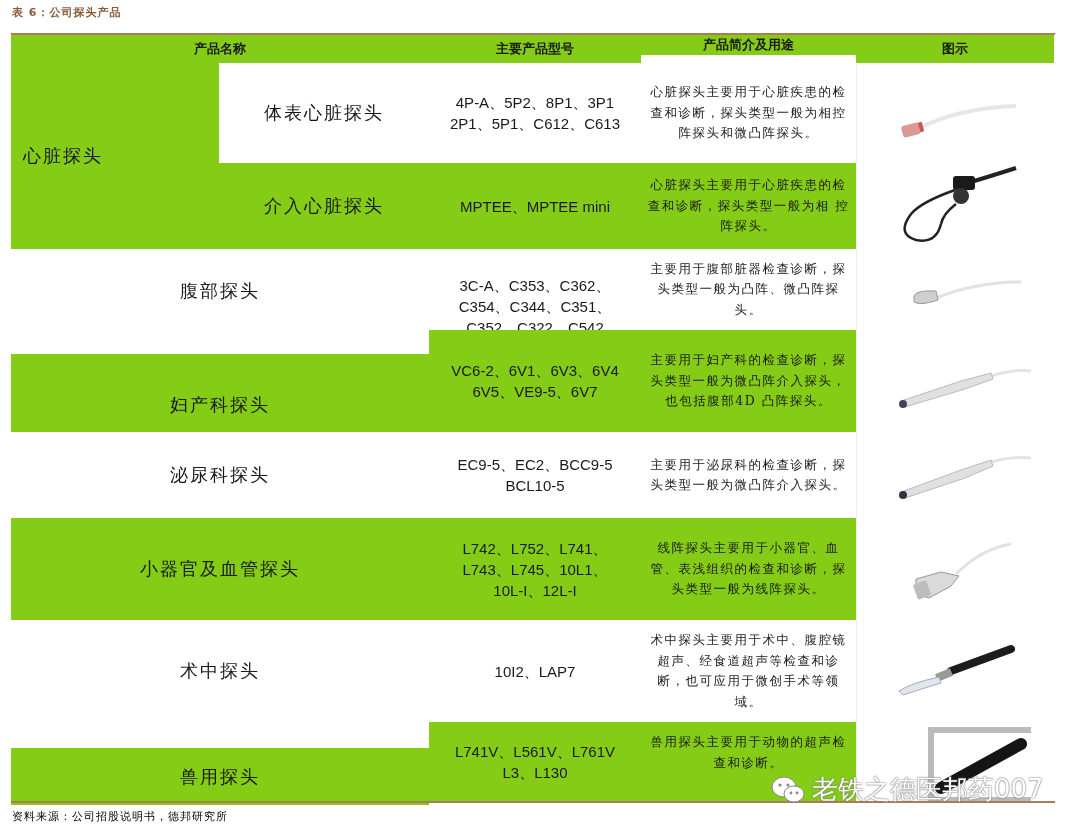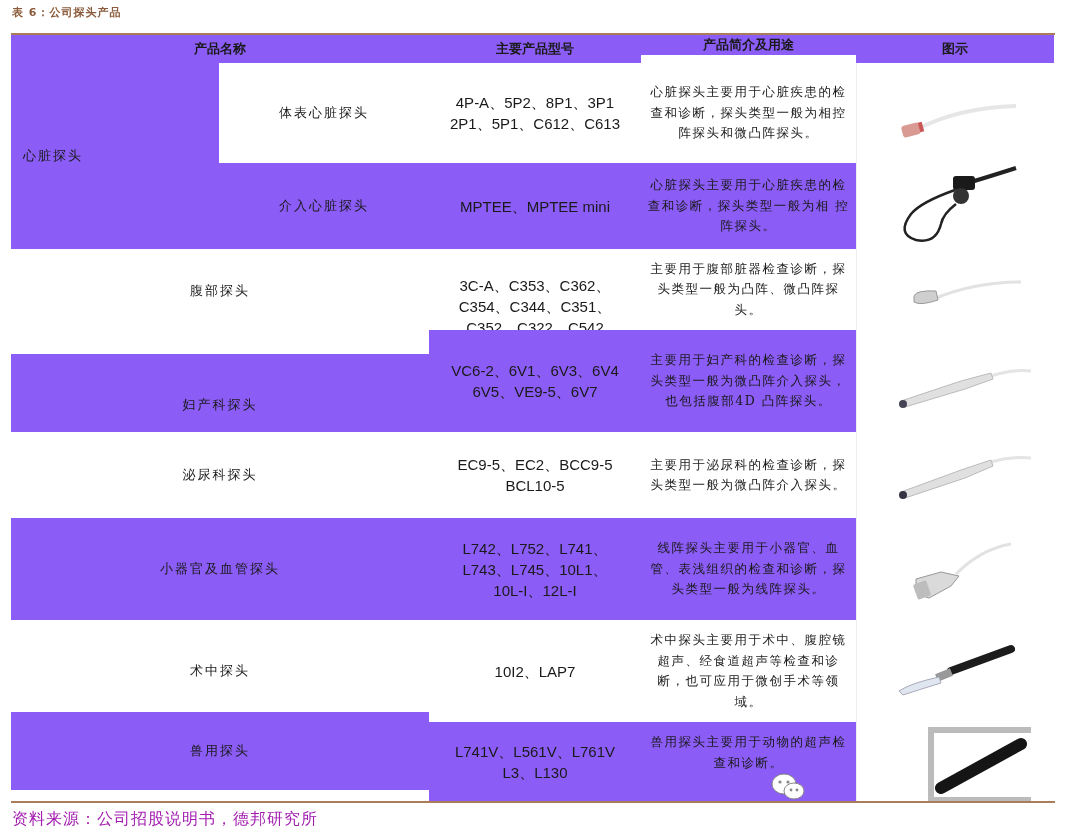--- a/index.html
+++ b/index.html
@@ -4,28 +4,28 @@
 <style>
   html, body { margin: 0; padding: 0; background: #ffffff; }
   body { width: 1080px; height: 836px; position: relative; overflow: hidden;
          font-family: "DejaVu Serif", "Liberation Serif", serif; color: #1a1a1a; }
   .title { position: absolute; left: 12px; top: 5px; font-size: 11px; font-weight: bold;
            color: #8a5a3a; letter-spacing: 1px; font-family: "DejaVu Sans", sans-serif; }
   .topline { position: absolute; left: 11px; top: 33px; width: 1044px; height: 2px; background: #a97c5a; }
   .bottomline { position: absolute; left: 11px; top: 801px; width: 1044px; height: 2px; background: #a97c5a; }
   .cell { position: absolute; display: flex; align-items: center; justify-content: center;
           text-align: center; box-sizing: border-box; }
-  .gray { background: #8b5cf6; }
+  .gray { background: #84cc16; }
   .white { background: #ffffff; }
   .hdr { font-weight: bold; font-size: 13px; font-family: "DejaVu Sans", sans-serif; }
-  .name { font-size: 13px; letter-spacing: 2px; }
+  .name { font-size: 18px; letter-spacing: 2px; }
   .model { font-family: "Liberation Sans", sans-serif; font-size: 15px; line-height: 21px; white-space: pre-line; }
   .desc { font-size: 12.5px; line-height: 20.5px; letter-spacing: 1.5px; padding: 0 4px; }
   .imgcell { background: #ffffff; border-left: 1px solid #eeeeee; }
-  .source { position: absolute; left: 12px; top: 809px; font-size: 16px; letter-spacing: 1px; color: #a21caf; }
+  .source { position: absolute; left: 12px; top: 809px; font-size: 11px; letter-spacing: 1px; color: #000000; }
   .watermark { position: absolute; left: 770px; top: 772px; display: flex; align-items: center;
                font-family: "DejaVu Sans", sans-serif; font-size: 26px; color: #ffffff;
                text-shadow: 0 0 2px #777, 0 0 1px #555; }
   svg { display: block; }
 </style>
 </head>
 <body>
 
 <div class="title">表 6：公司探头产品</div>
 <div class="topline"></div>
@@ -114,21 +114,21 @@
 <div class="cell white model" style="left:429px;top:620px;width:212px;height:102px;">10I2、LAP7</div>
 <div class="cell white desc" style="left:641px;top:620px;width:215px;height:102px;">术中探头主要用于术中、腹腔镜超声、经食道超声等检查和诊断，也可应用于微创手术等领域。</div>
 <div class="cell imgcell" style="left:856px;top:620px;width:198px;height:102px;">
   <svg width="150" height="80" viewBox="0 0 150 80">
     <path d="M70 40 L130 18" stroke="#1c1c1c" stroke-width="8" stroke-linecap="round"></path>
     <rect x="55" y="40" width="16" height="8" fill="#999" transform="rotate(-22 63 44)"></rect>
     <path d="M18 60 Q30 52 58 46 L60 52 Q34 60 22 64 Z" fill="#dfe6f0" stroke="#aab" stroke-width="1"></path>
   </svg>
 </div>
 
-<div class="cell gray name" style="left:11px;top:712px;width:418px;height:78px;">兽用探头</div>
+<div class="cell gray name" style="left:11px;top:748px;width:418px;height:57px;">兽用探头</div>
 <div class="cell gray model" style="left:429px;top:722px;width:212px;height:79px;">L741V、L561V、L761V
 L3、L130</div>
 <div class="cell gray desc" style="left:641px;top:722px;width:215px;height:79px;align-items:flex-start;padding-top:10px;">兽用探头主要用于动物的超声检查和诊断。</div>
 <div class="cell imgcell" style="left:856px;top:722px;width:198px;height:79px;">
   <svg width="150" height="79" viewBox="0 0 150 79">
     <rect x="50" y="8" width="105" height="70" fill="none" stroke="#777" stroke-width="6" opacity="0.5"></rect>
     <path d="M60 66 L140 22" stroke="#151515" stroke-width="12" stroke-linecap="round"></path>
   </svg>
 </div>
 
@@ -138,15 +138,16 @@
   <span style="margin-right:6px;">
     <svg width="36" height="30" viewBox="0 0 36 30">
       <ellipse cx="14" cy="12" rx="12" ry="10" fill="#fff" stroke="#888" stroke-width="1"></ellipse>
       <ellipse cx="24" cy="19" rx="10" ry="8" fill="#fff" stroke="#888" stroke-width="1"></ellipse>
       <circle cx="10" cy="10" r="1.6" fill="#888"></circle>
         <circle cx="18" cy="10" r="1.6" fill="#888"></circle>
       <circle cx="21" cy="18" r="1.4" fill="#888"></circle>
         <circle cx="27" cy="18" r="1.4" fill="#888"></circle>
     </svg>
   </span>
+  <span>老铁之德医邦药007</span>
 </div>
 
 <div class="source">资料来源：公司招股说明书，德邦研究所</div>
 
 </body></html>

